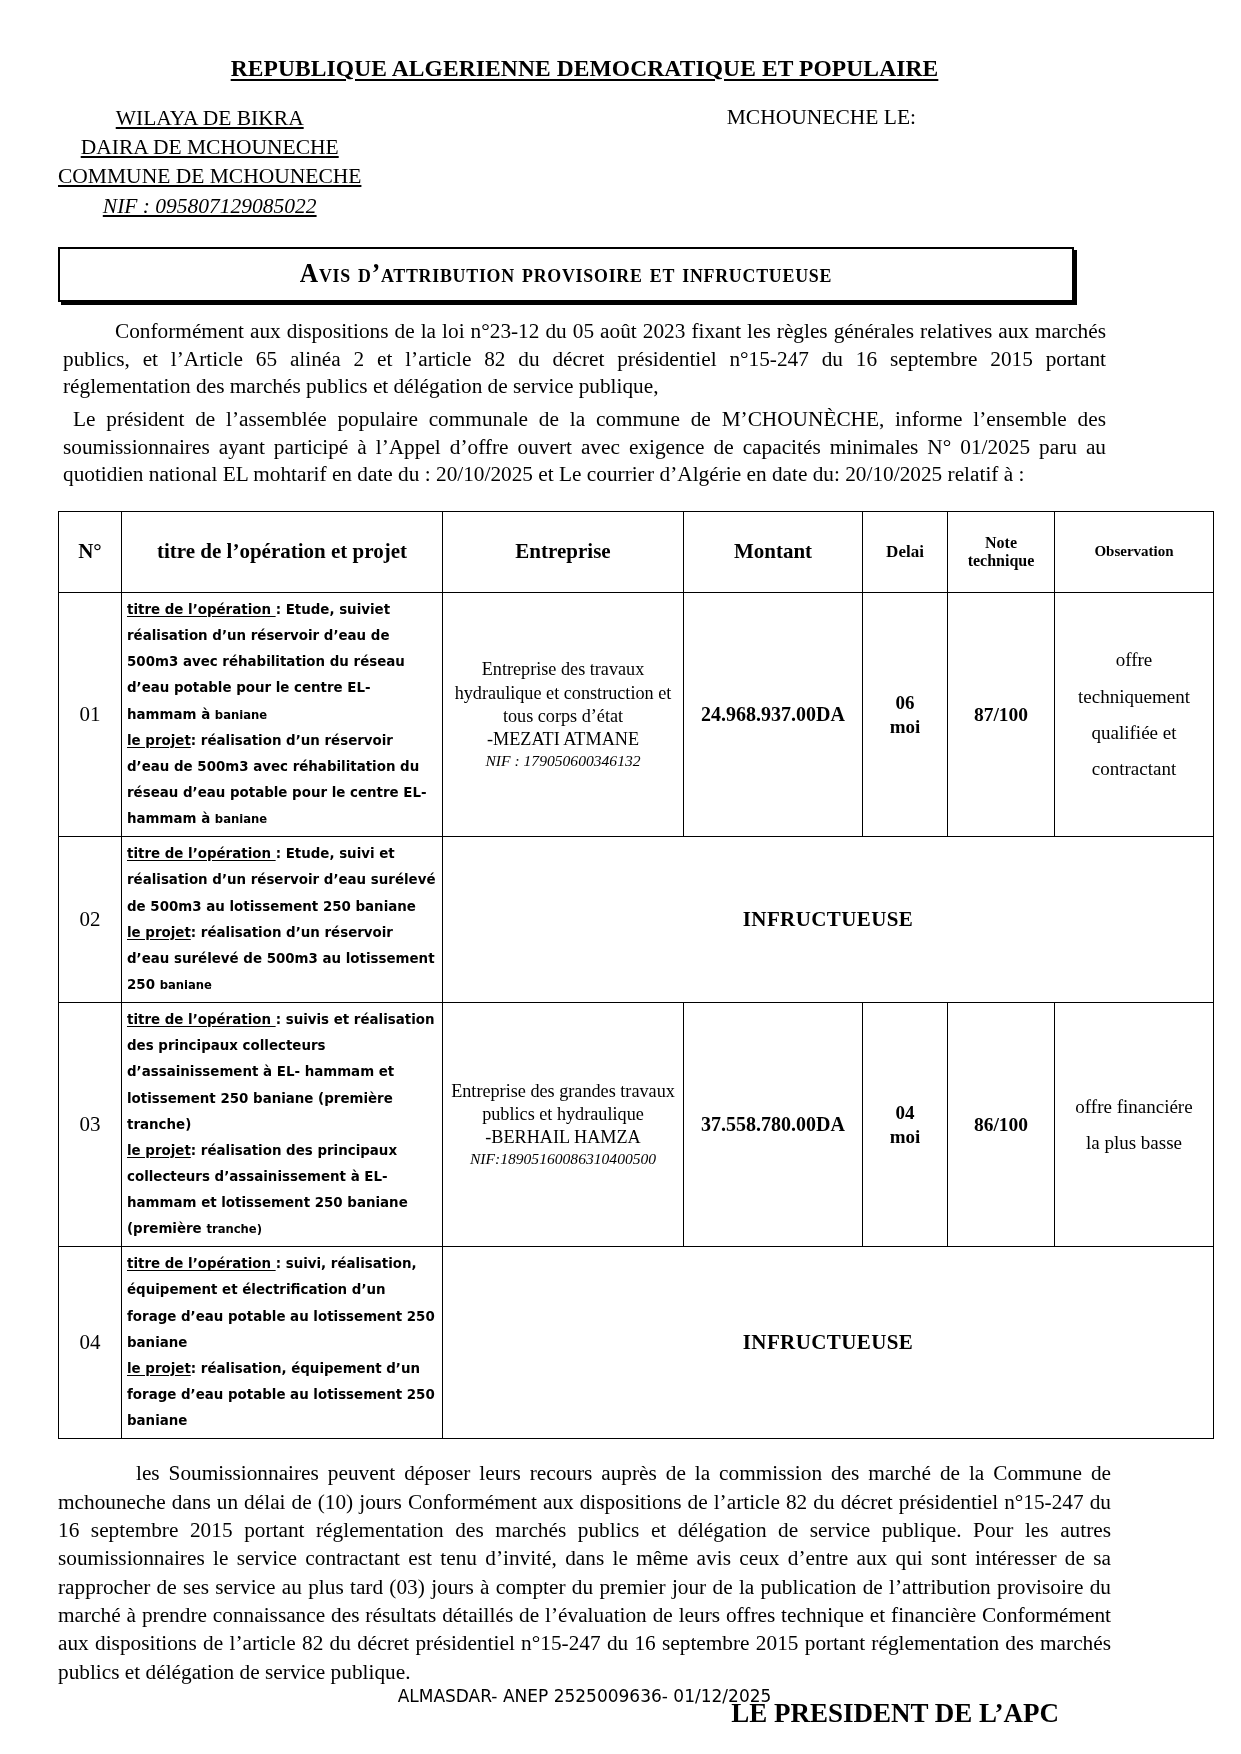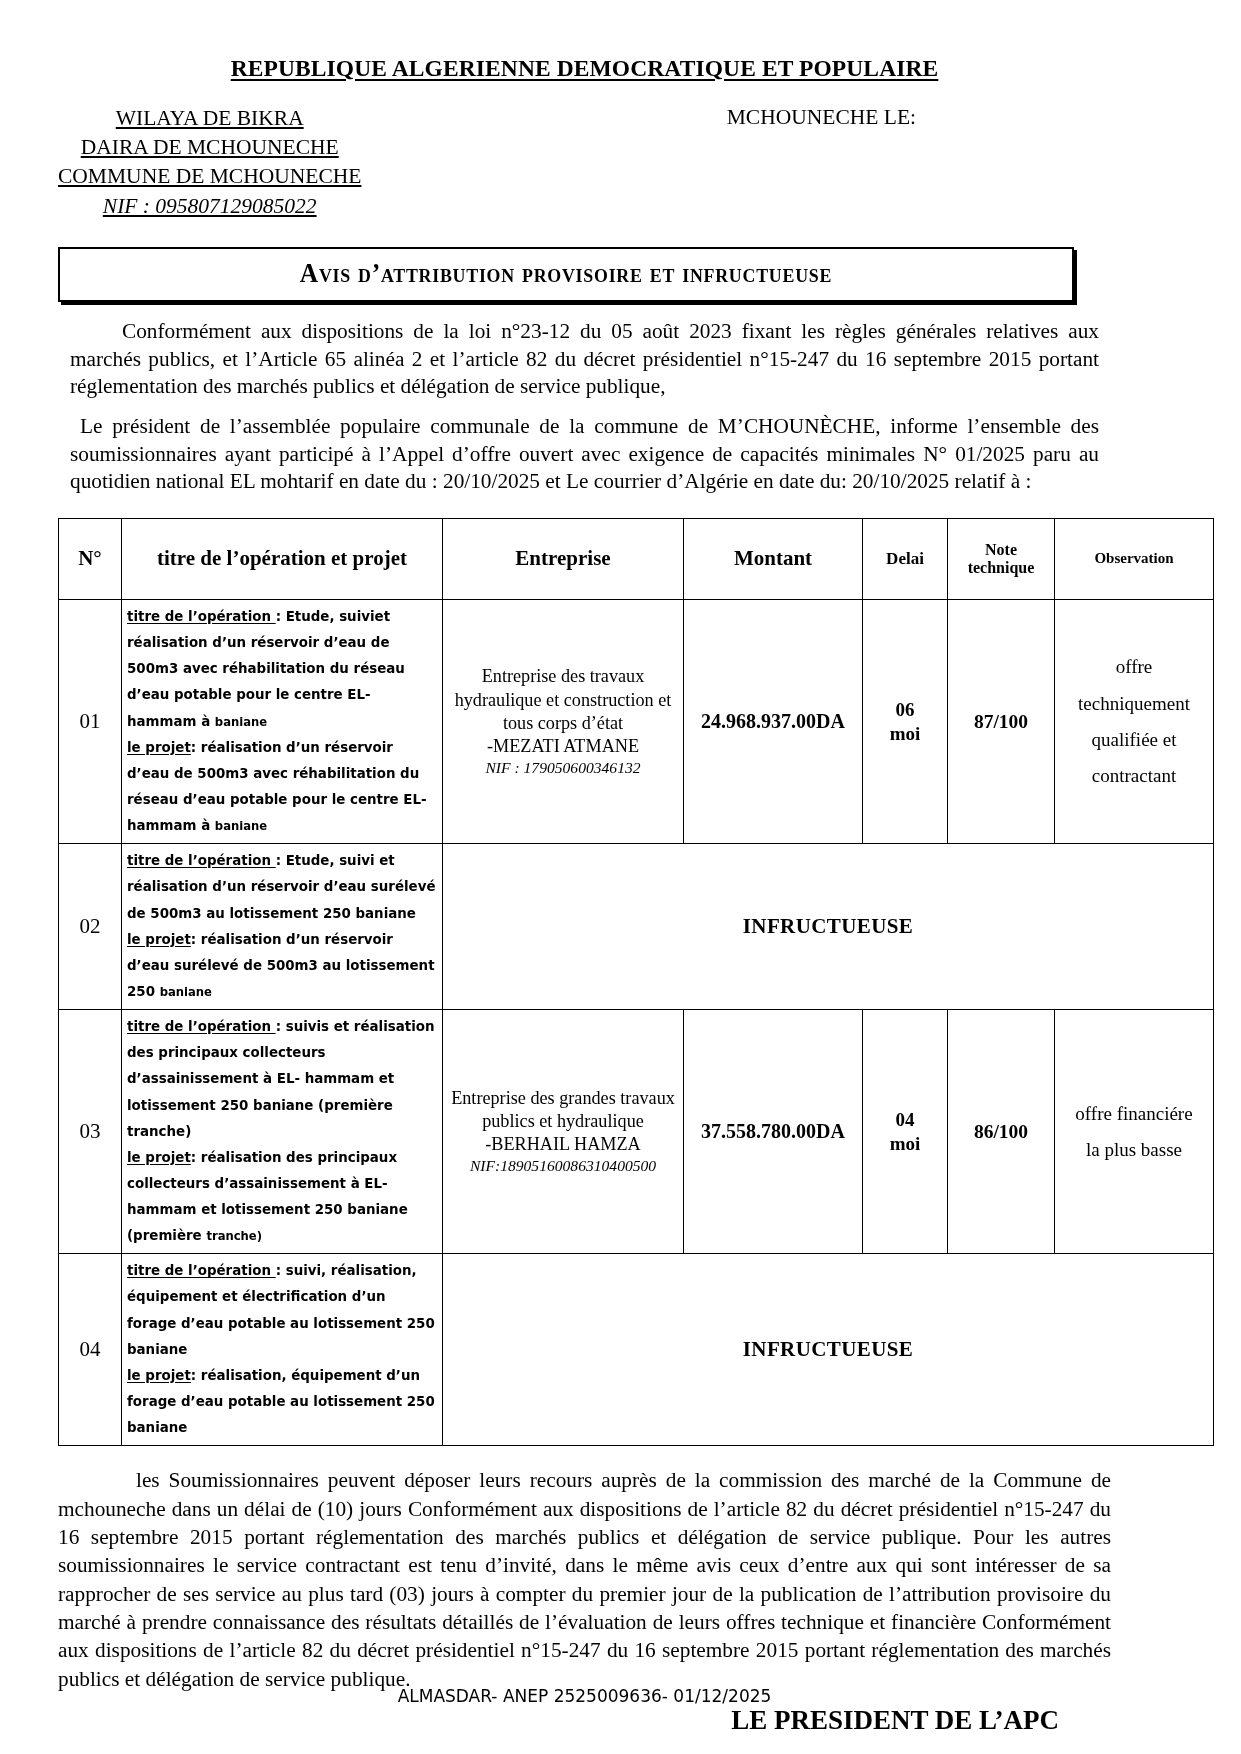--- a/index.html
+++ b/index.html
@@ -81,21 +81,21 @@
     transform: scaleX(0.94);
   }
 
   
   .intro {
     margin-top: 16px;
     font-size: 21.3px;
     line-height: 1.30;
     text-align: justify;
   }
-  .intro p { margin: 12px; }
+  .intro p { margin: 5px; }
   .intro p.first { text-indent: 52px; }
   .intro p.lead { text-indent: 10px; }
 
   
   table.awards {
     border-collapse: collapse;
     width: 1048px;
     margin-top: 22px;
     table-layout: fixed;
   }

